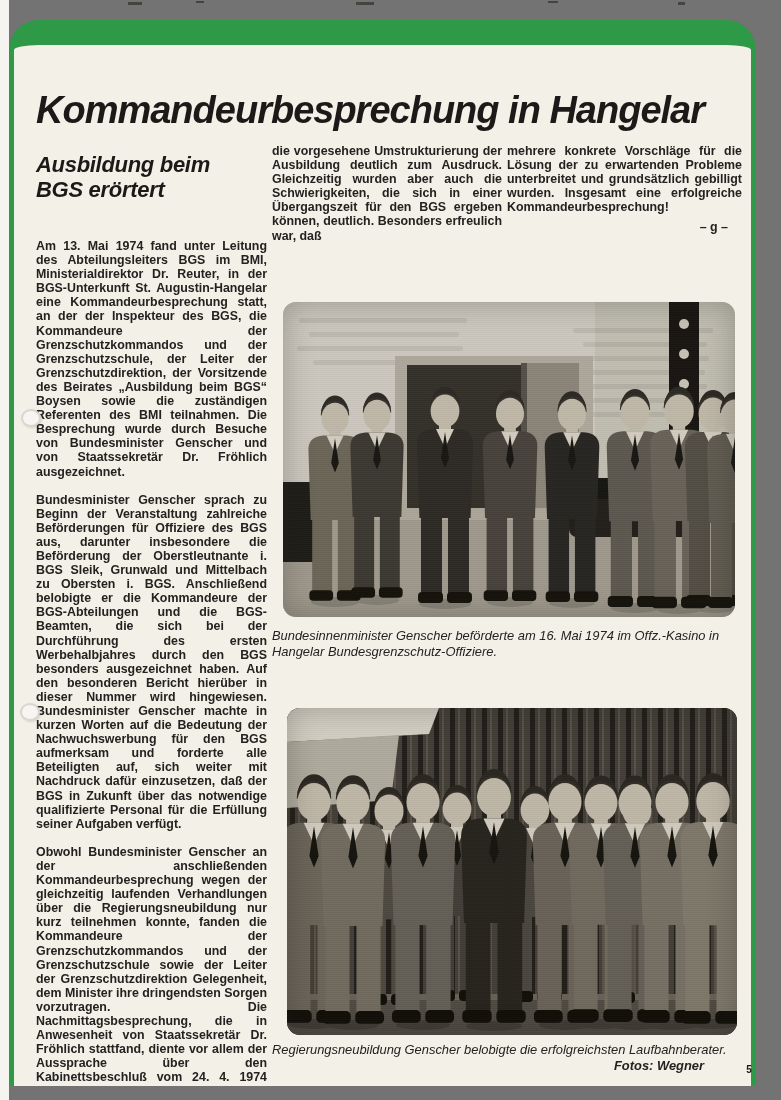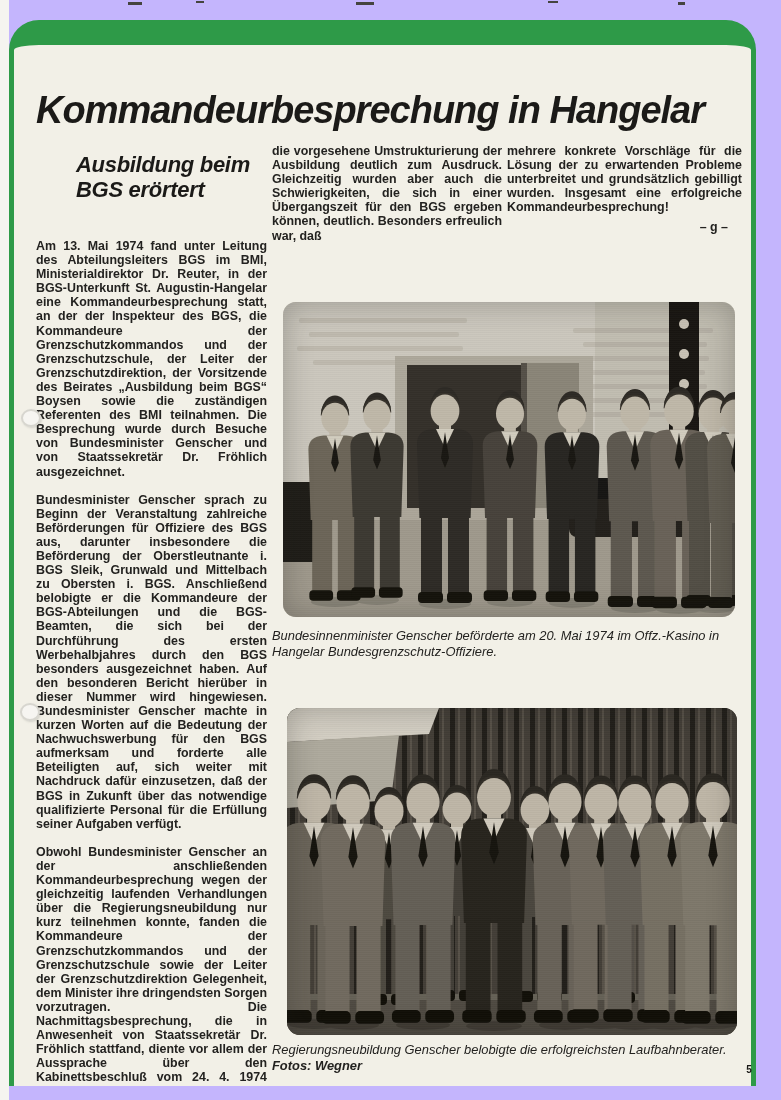--- a/index.html
+++ b/index.html
@@ -1,19 +1,19 @@
 <!DOCTYPE html>
 <html lang="de"><head>
 <meta charset="utf-8">
 <style>
   html,body{margin:0;padding:0;}
   body{background:#d6d5d1;}
   .page{
     position:relative;width:781px;height:1100px;margin:0 auto;
-    background:#c4b5fd;overflow:hidden;
+    background:#737373;overflow:hidden;
     font-family:"Liberation Sans","DejaVu Sans",sans-serif;
     color:#232220;
   }
   
   .page::before{content:"";position:absolute;left:0;top:0;width:9px;height:100%;background:#f5f4f0;z-index:3;}
   .speck{position:absolute;background:#45443f;z-index:1;}
 
   
   .frame{
     position:absolute;left:9px;top:20px;width:747px;height:1066px;
@@ -24,21 +24,21 @@
   }
 
   .title{
     position:absolute;left:36px;top:64px;width:712px;
     font-size:38px;line-height:42px;font-weight:bold;font-style:italic;
     letter-spacing:-1px;color:#1b1a18;z-index:2;
   }
   .subtitle{
     position:absolute;left:36px;top:134px;width:215px;
     font-size:22px;line-height:25px;font-weight:bold;font-style:italic;
-    letter-spacing:-0.3px;color:#1b1a18;z-index:2;margin-left:40px;
+    letter-spacing:-0.3px;color:#1b1a18;z-index:2;
   }
 
   .bodytext{font-size:12.4px;line-height:14.1px;text-align:justify;z-index:2;font-weight:bold;}
   .col-left{position:absolute;left:36px;top:239px;width:231px;height:846px;overflow:hidden;}
   .col-left p{margin:0 0 14px 0;}
   .col-mid{position:absolute;left:272px;top:144px;width:230px;}
   .col-right{position:absolute;left:507px;top:144px;width:235px;}
   .col-mid p,.col-right p{margin:0;}
   .sign{margin-top:6px;text-align:right;padding-right:14px;font-size:12.4px;}
 
@@ -56,21 +56,21 @@
   }
   .photo1{left:283px;top:302px;width:452px;height:315px;}
   .photo2{left:287px;top:708px;width:450px;height:327px;}
 
   .caption{
     position:absolute;font-style:italic;font-size:12.9px;line-height:15.6px;
     color:#232220;z-index:2;
   }
   .caption1{left:272px;top:628px;width:466px;}
   .caption2{left:272px;top:1042px;width:468px;}
-  .credit{margin-top:0.5px;text-align:left;padding-right:36px;font-weight:bold;}
+  .credit{margin-top:0.5px;text-align:right;padding-right:36px;font-weight:bold;}
   .pagenum{
     position:absolute;left:742px;top:1064px;width:14px;text-align:center;
     font-size:10px;font-weight:bold;z-index:4;color:#1b1a18;
   }
 
   
   .hole{
     position:absolute;width:20px;height:18px;border-radius:50%;
     background:#f6f5f1;box-shadow:inset 0 0 0 2px rgba(190,188,178,.55), 1px 1px 2px rgba(120,118,110,.25);
     z-index:3;
@@ -188,21 +188,21 @@
       <use href="#fig" transform="translate(227,99) scale(1.95)" color="#47423a"></use>
       <use href="#fig" transform="translate(289,100) scale(1.95)" color="#262420"></use>
       <use href="#fig" transform="translate(352,98) scale(2.02)" color="#5e5950"></use>
       <use href="#fig" transform="translate(396,96) scale(2.05)" color="#6b6459"></use>
       <use href="#fig" transform="translate(430,99) scale(2.0)" color="#534e45"></use>
       <use href="#fig" transform="translate(452,101) scale(2.0)" color="#625d52"></use>
       <rect width="452" height="315" fill="#55514a" opacity="0.05"></rect>
     </svg>
   </figure>
 
-  <figcaption class="caption caption1">Bundesinnenminister Genscher beförderte am 20. Mai 1974 im Offz.-Kasino in Hangelar Bundesgrenzschutz-Offiziere.</figcaption>
+  <figcaption class="caption caption1">Bundesinnenminister Genscher beförderte am 16. Mai 1974 im Offz.-Kasino in Hangelar Bundesgrenzschutz-Offiziere.</figcaption>
 
   <figure class="photo photo2" style="margin:0" role="img" aria-label="Schwarzweißfoto: Gruppenbild – Bundesminister Genscher in der Mitte zwischen uniformierten Laufbahnberatern vor dunklem Vorhang">
     <svg viewBox="0 0 450 327" preserveAspectRatio="none">
       <defs>
         <pattern id="curtain" width="16" height="12" patternUnits="userSpaceOnUse">
           <rect width="16" height="12" fill="#46413a"></rect>
           <rect x="3" width="5" height="12" fill="#24211c"></rect>
           <rect x="11" width="2" height="12" fill="#5b554b"></rect>
         </pattern>
       </defs>

